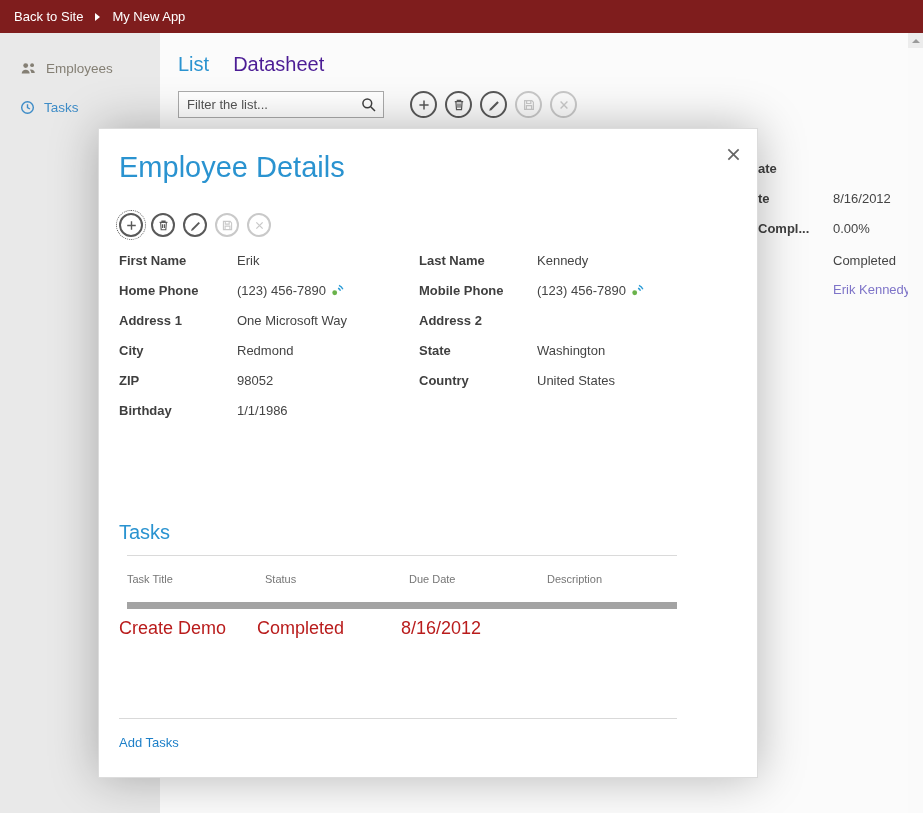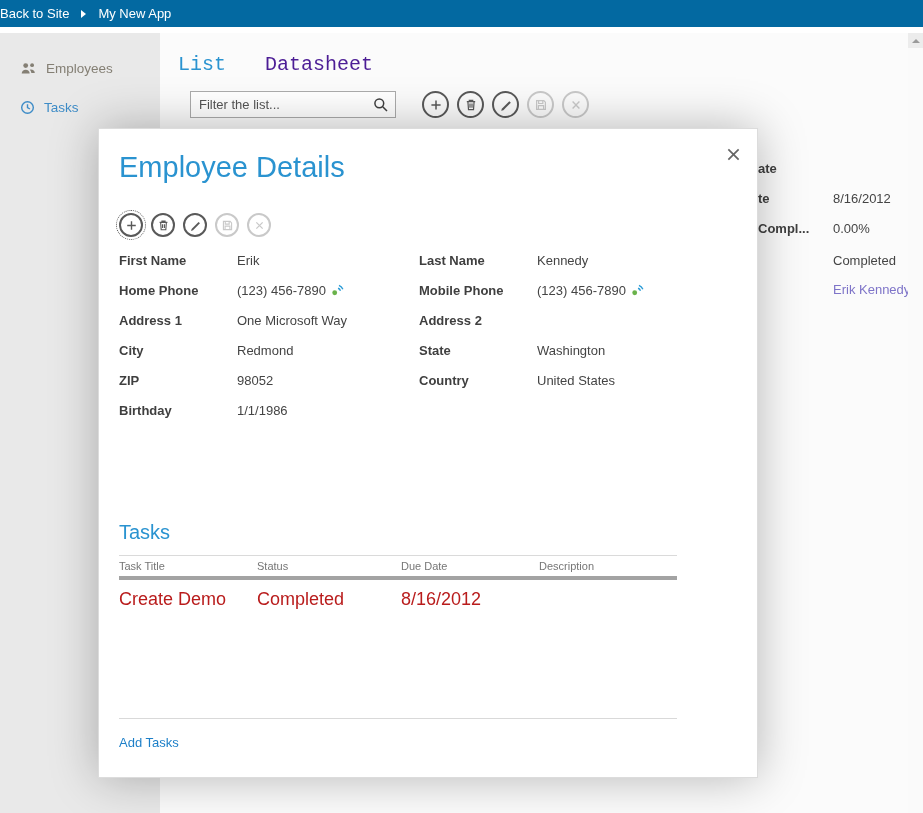--- a/index.html
+++ b/index.html
@@ -1,40 +1,40 @@
 <!DOCTYPE html>
 <html><head>
 <meta charset="utf-8">
 <style>
   * { margin:0; padding:0; box-sizing:border-box; }
   html,body { width:923px; height:813px; overflow:hidden; }
   body { font-family:"Liberation Sans", sans-serif; background:#fff; position:relative; color:#444; }
 
   
-  .topbar { position:absolute; left:0; top:0; width:923px; height:27px; background:#0369a1;
-            display:flex; align-items:center; z-index:20; }
+  .topbar { position:absolute; left:0; top:0; width:923px; height:33px; background:#7f1d1d;
+            display:flex; align-items:center; padding-left:14px; z-index:20; }
   .topbar a { color:#fff; font-size:13px; text-decoration:none; cursor:pointer; }
   .tri { width:0; height:0; border-left:5px solid #fff; border-top:4px solid transparent;
          border-bottom:4px solid transparent; display:inline-block; margin:0 12px; }
 
   
   .sidebar { position:absolute; left:0; top:33px; width:160px; height:780px; background:#E9E9E9; padding-top:18px; z-index:2; }
   .nav-item { display:flex; align-items:flex-start; gap:9px; padding:10px 11px 10px 20px; font-size:13.5px; cursor:pointer; }
   .nav-item.employees { color:#847F74; }
   .nav-item.tasks { color:#3E8CC7; }
   .nav-item svg { flex:0 0 auto; }
 
   
   .content { position:absolute; left:160px; top:33px; width:763px; height:780px; background:#FBFBFB; z-index:1; }
-  .tabs { position:absolute; left:18px; top:20px; display:flex; gap:39px; align-items:flex-start;font-family:Liberation Mono, monospace; }
+  .tabs { position:absolute; left:18px; top:20px; display:flex; gap:24px; align-items:flex-start; }
   .tab { font-size:20px; cursor:pointer; }
   .tab.active { color:#2A93D0; }
   .tab.inactive { color:#4c1d95; }
 
-  .filter-row { position:absolute; left:18px; top:58px; display:flex; align-items:flex-end;margin-left:12px; }
+  .filter-row { position:absolute; left:18px; top:58px; display:flex; align-items:flex-end; }
   .filterbox { position:relative; width:206px; height:27px; background:#fff; border:1px solid #ABABAB; }
   .filterbox input { width:100%; height:100%; border:0; outline:none; padding:0 28px 0 8px; font-size:13px;
                      font-family:"Liberation Sans", sans-serif; background:transparent; color:#333; }
   .filterbox input::placeholder { color:#555; opacity:1; }
   .filterbox .mag { position:absolute; right:6px; top:5px; cursor:pointer; }
 
   .cbar { display:flex; gap:8px; margin-left:26px; }
   .cbtn { width:27px; height:27px; border-radius:50%; border:2px solid currentColor;
           display:inline-flex; align-items:center; justify-content:center; cursor:pointer; background:#fff0; }
   .cbtn.sm { width:24px; height:24px; }
@@ -63,21 +63,21 @@
   .fgrid { position:absolute; left:20px; top:116px; width:620px; }
   .frow { display:grid; grid-template-columns:118px 182px 118px 184px; height:30px; align-items:center; font-size:13px; }
   .flabel { font-weight:bold; color:#3F3F3F; }
   .fvalue { color:#444; white-space:nowrap; overflow:hidden; }
   .fvalue .presence { margin-left:5px; vertical-align:-2px; cursor:pointer; display:inline-block; line-height:0; }
   a.link { color:#1C7FC8; text-decoration:none; cursor:pointer; }
 
   .tasks-title { position:absolute; left:20px; top:392px; font-size:20px; font-weight:normal; color:#2A93D0; }
   .tasks-table { position:absolute; left:20px; top:426px; width:558px; height:164px; border-bottom:1px solid #D9D9D9; }
   .thead, .trow { display:grid; grid-template-columns:138px 144px 138px 138px; }
-  .thead { border-top:1px solid #DADADA; border-bottom:4px solid #a3a3a3; padding:4px 0; font-size:11px; color:#767676; }
+  .thead { border-top:1px solid #DADADA; border-bottom:7px solid #a3a3a3; padding:17px 0; font-size:11px; color:#767676;margin-left:8px; }
   .trow { padding:9px 0; font-size:18px; color:#b91c1c; cursor:pointer; }
   .add-tasks { position:absolute; left:20px; top:606px; font-size:13px; }
 </style>
 </head>
 <body>
 
 <header class="topbar">
   <a>Back to Site</a>
   <span class="tri"></span>
   <a>My New App</a>

